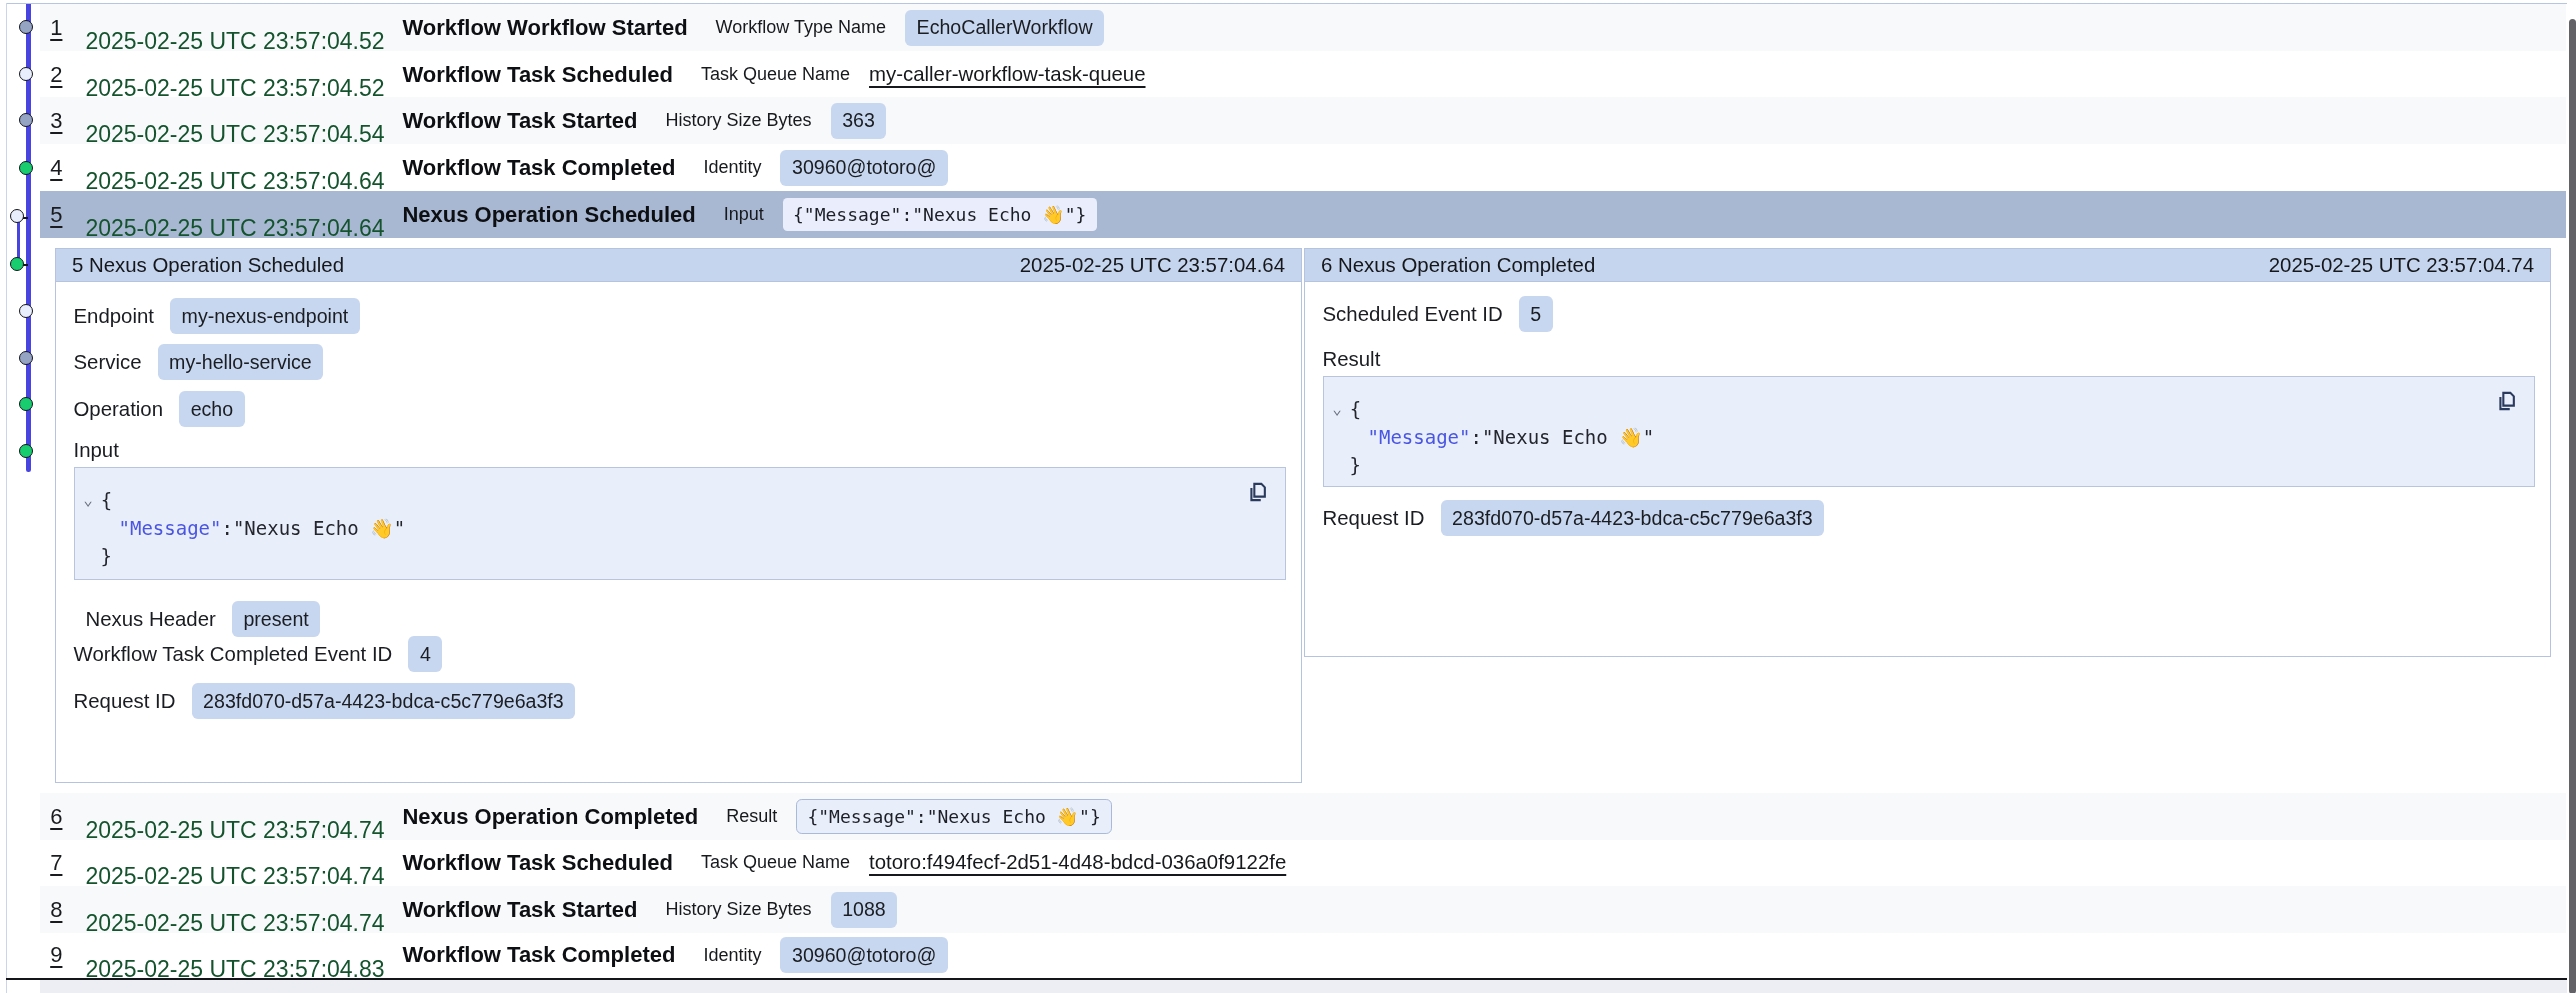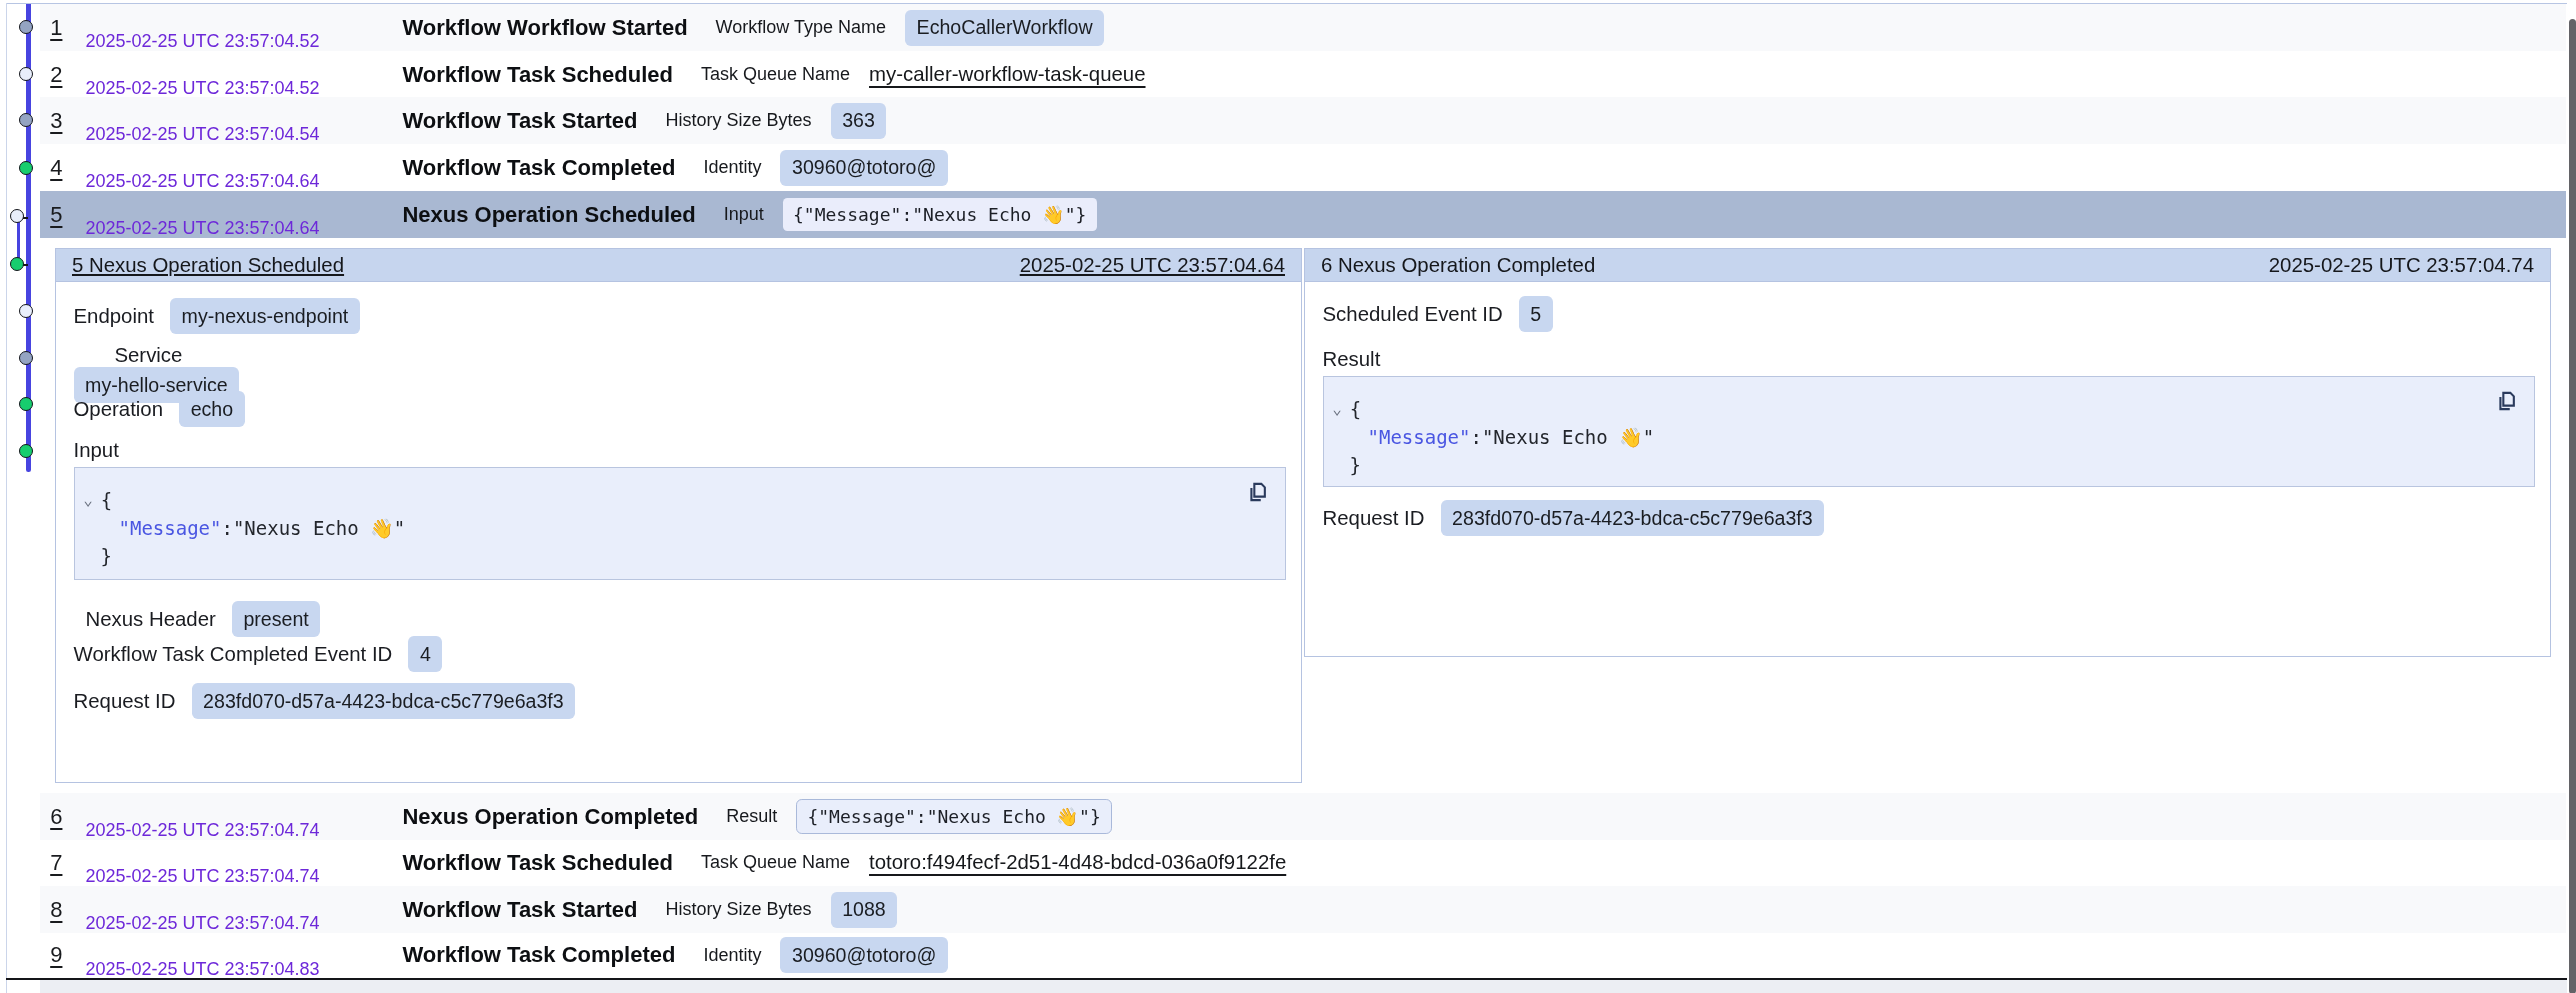--- a/index.html
+++ b/index.html
@@ -37,21 +37,21 @@
   .dot{width:14px;height:14px;border:1.8px solid var(--dot-border);border-radius:50%;}
   .dot-slate{background:var(--dot-slate);}
   .dot-open{background:var(--dot-open);}
   .dot-green{background:var(--dot-green);}
 
   
   .row{left:40px;width:2526px;height:47px;display:flex;align-items:center;padding-left:10.2px;}
   .row.alt{background:var(--row-alt);}
   .row.sel{background:var(--row-sel);}
   .ev-num{font-size:22px;color:#191b1e;text-decoration:underline;text-underline-offset:4.4px;width:25px;flex:none;}
-  .ev-time{font-size:18px;color:#6d28d9;margin-left:10.2px;width:317px;flex:none;margin-top:28px;}
+  .ev-time{font-size:23px;color:#14532d;margin-left:10.2px;width:317px;flex:none;margin-top:28px;}
   .ev-type{font-size:22px;font-weight:bold;color:#0d0f12;margin-right:28px;white-space:nowrap;}
   .ev-label{font-size:18px;color:#17191d;margin-right:19px;white-space:nowrap;}
   .badge{background:var(--badge);border-radius:5.8px;padding:6.5px 11.6px;font-size:19.6px;color:#1a1d22;white-space:nowrap;}
   .link-val{font-size:20.4px;color:#16181b;text-decoration:underline;text-underline-offset:5.1px;white-space:nowrap;}
   .code-val{font-family:"DejaVu Sans Mono","Liberation Mono",monospace;font-size:18px;color:#1c1f26;
             background:#eaedfb;border-radius:4.4px;padding:5.8px 10.2px;white-space:nowrap;}
   .code-val.bordered{background:var(--code-bg);border:1.5px solid #a9b9da;border-radius:5.8px;}
 
   
   .card{background:#ffffff;border:1.5px solid var(--card-border);}
@@ -129,31 +129,31 @@
 </div>
 
 <div class="abs row sel" style="top:191px;height:47px;">
   <span class="ev-num">5</span>
   <span class="ev-time">2025-02-25 UTC 23:57:04.64</span>
   <span class="ev-type">Nexus Operation Scheduled</span>
   <span class="ev-label">Input</span>
   <span class="code-val">{"Message":"Nexus Echo 👋"}</span>
 </div>
 
-<div class="abs card" style="left:55px;top:248px;width:1247px;height:535px;text-decoration:underline;">
+<div class="abs card" style="left:55px;top:248px;width:1247px;height:535px;">
   <div class="card-header">
     <span>5 Nexus Operation Scheduled</span>
     <span class="ts">2025-02-25 UTC 23:57:04.64</span>
   </div>
 
   <div class="field" style="top:49px;">
     <span class="f-label">Endpoint</span>
     <span class="badge">my-nexus-endpoint</span>
   </div>
-  <div class="field" style="top:95px;flex-direction:column;">
+  <div class="field" style="top:95px;">
     <span class="f-label">Service</span>
     <span class="badge">my-hello-service</span>
   </div>
   <div class="field" style="top:142px;">
     <span class="f-label">Operation</span>
     <span class="badge">echo</span>
   </div>
   <div class="field" style="top:183px;">
     <span class="f-label">Input</span>
   </div>

